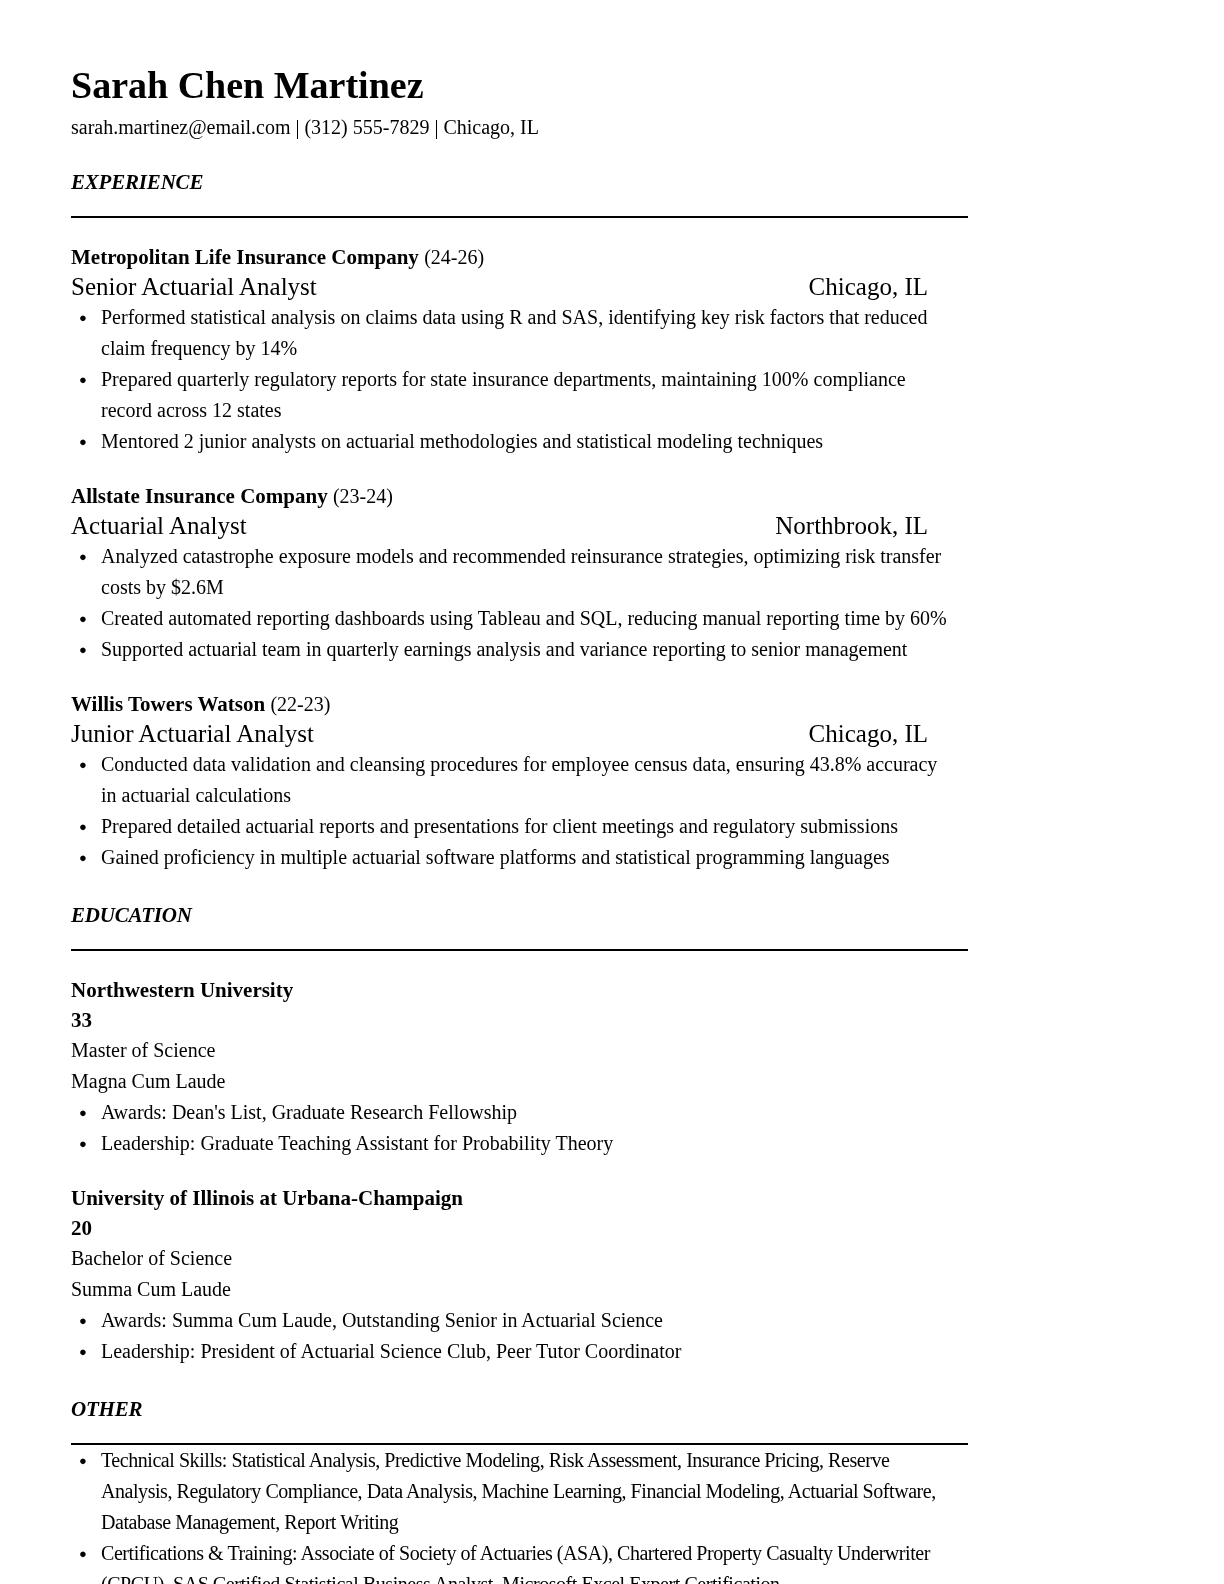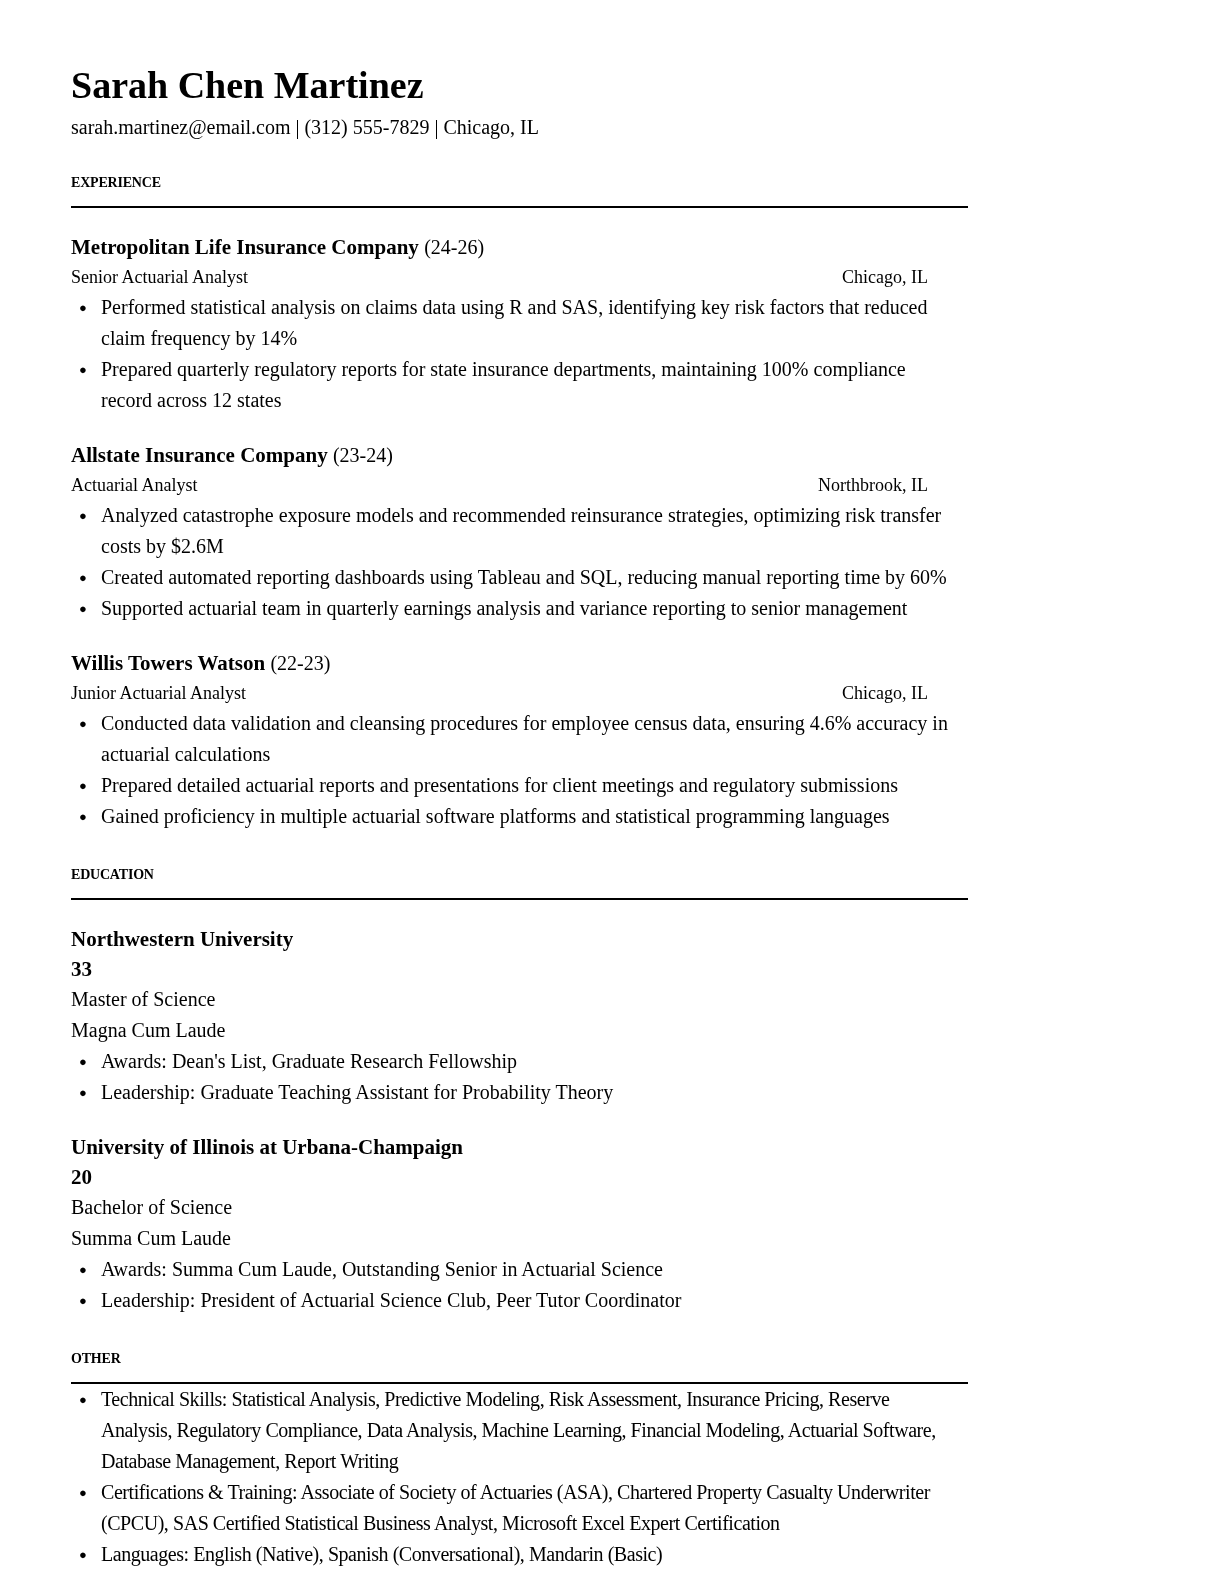--- a/index.html
+++ b/index.html
@@ -23,38 +23,39 @@
     line-height: 1.12;
     margin: 0;
   }
   .contact {
     font-size: 20px;
     line-height: 26px;
     margin-top: 7px;
   }
   .section { margin-top: 30px; }
   .section-title {
-    font-size: 14px;
+    font-size: 21px;
     font-weight: bold;
     line-height: 25px;
     letter-spacing: -0.2px;
     border-bottom: 2px solid #000000;
-    padding-bottom: 11px;
+    padding-bottom: 21px;
+    font-style: italic;
   }
   .job, .school { margin-top: 24px; }
   .company-line {
     font-size: 21px;
     line-height: 30px;
   }
   .company-name { font-weight: bold; }
   .dates { font-weight: normal; font-size: 20px; }
   .role-line {
     display: flex;
     justify-content: space-between;
-    font-size: 18px;
+    font-size: 25px;
     line-height: 30px;
     padding-right: 40px;
   }
   .school-line {
     display: flex;
     justify-content: space-between;
     font-size: 21px;
     font-weight: bold;
     line-height: 30px;
     padding-right: 74px;
@@ -106,20 +107,21 @@
         <span class="company-name">Metropolitan Life Insurance Company</span>
         <span class="dates">(24-26)</span>
       </div>
       <div class="role-line">
         <span>Senior Actuarial Analyst</span>
         <span>Chicago, IL</span>
       </div>
       <ul class="bullets">
         <li class="bullet">Performed statistical analysis on claims data using R and SAS, identifying key risk factors that reduced claim frequency by 14%</li>
         <li class="bullet">Prepared quarterly regulatory reports for state insurance departments, maintaining 100% compliance record across 12 states</li>
+        <li class="bullet">Mentored 2 junior analysts on actuarial methodologies and statistical modeling techniques</li>
       </ul>
     </div>
 
     <div class="job">
       <div class="company-line">
         <span class="company-name">Allstate Insurance Company</span>
         <span class="dates">(23-24)</span>
       </div>
       <div class="role-line">
         <span>Actuarial Analyst</span>
@@ -135,21 +137,21 @@
     <div class="job">
       <div class="company-line">
         <span class="company-name">Willis Towers Watson</span>
         <span class="dates">(22-23)</span>
       </div>
       <div class="role-line">
         <span>Junior Actuarial Analyst</span>
         <span>Chicago, IL</span>
       </div>
       <ul class="bullets">
-        <li class="bullet">Conducted data validation and cleansing procedures for employee census data, ensuring 4.6% accuracy in actuarial calculations</li>
+        <li class="bullet">Conducted data validation and cleansing procedures for employee census data, ensuring 43.8% accuracy in actuarial calculations</li>
         <li class="bullet">Prepared detailed actuarial reports and presentations for client meetings and regulatory submissions</li>
         <li class="bullet">Gained proficiency in multiple actuarial software platforms and statistical programming languages</li>
       </ul>
     </div>
   </div>
 
   <div class="section">
     <div class="section-title">EDUCATION</div>
 
     <div class="school">

